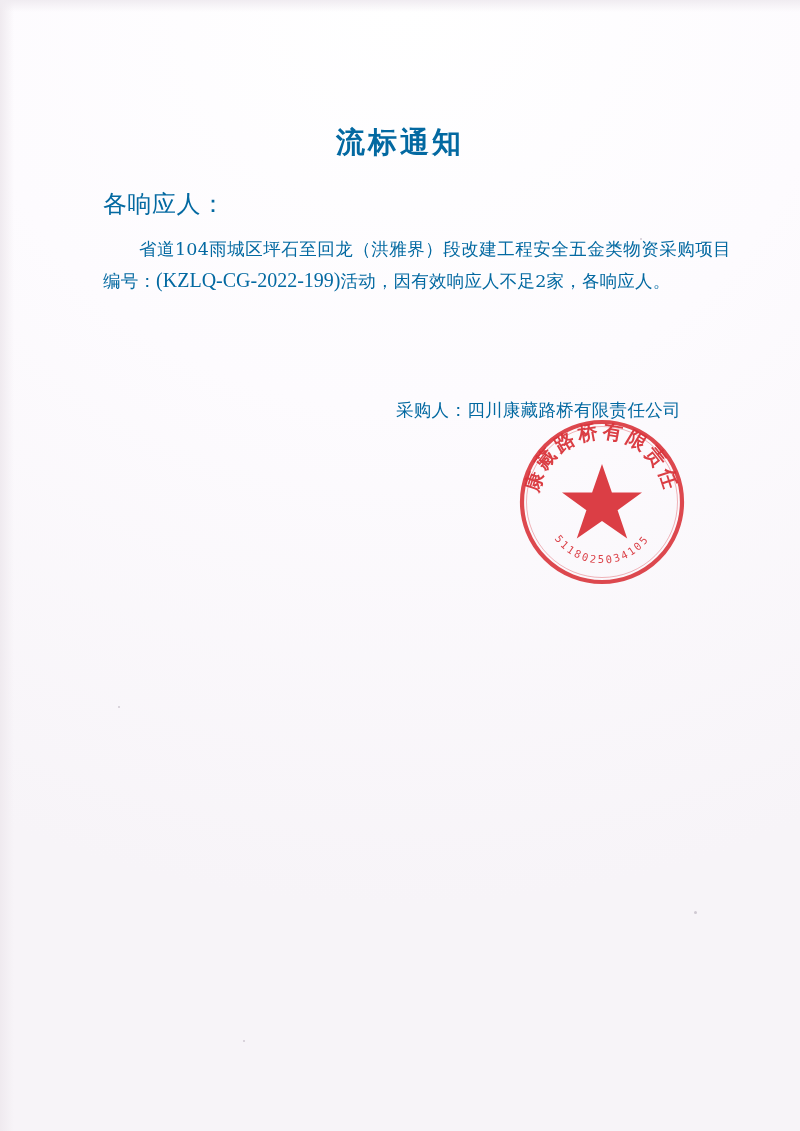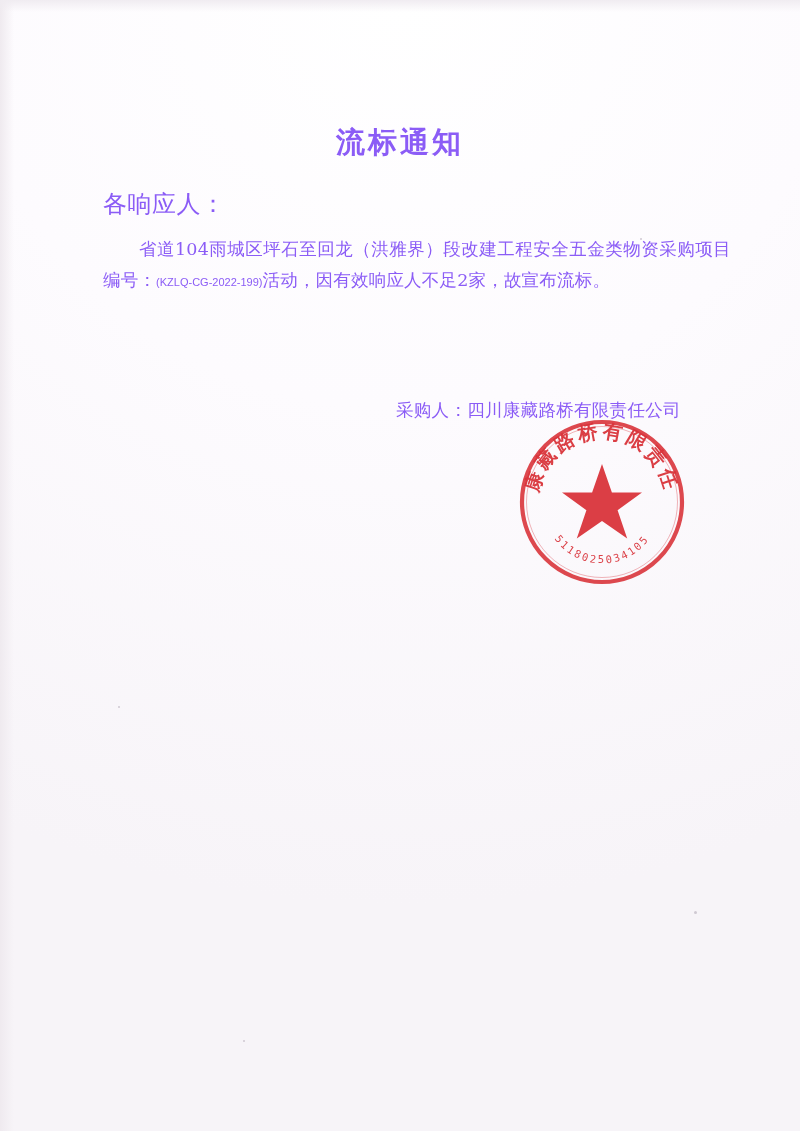--- a/index.html
+++ b/index.html
@@ -9,21 +9,21 @@
     background: #ffffff;
   }
   .page {
     position: relative;
     width: 800px;
     height: 1131px;
     margin: 0 auto;
     background: #fdfcfe;
     overflow: hidden;
     font-family: "DejaVu Serif", "Liberation Serif", serif;
-    color: #8b5cf6;
+    color: #0369a1;
   }
   
   .paper-tint {
     position: absolute;
     inset: 0;
     background:
       radial-gradient(120% 80% at 50% 0%, #ffffff 0%, #fdfbfe 45%, #f7f4f8 100%);
     pointer-events: none;
   }
   .scan-edge-left {
@@ -72,22 +72,22 @@
     top: 234px;
     left: 103px;
     width: 628px;
     font-size: 17.5px;
     line-height: 31px;
     text-align: justify;
     text-indent: 36px;
     letter-spacing: 0.2px;
   }
   .body-text .mono {
-    font-family: Liberation Sans, sans-serif;
-    font-size: 11px;
+    font-family: Liberation Serif, serif;
+    font-size: 20px;
     letter-spacing: 0;
   }
 
   .signature-block {
     position: absolute;
     top: 392px;
     left: 386px;
     font-size: 17.5px;
     line-height: 36px;
     letter-spacing: 0.3px;
@@ -136,21 +136,21 @@
   <div class="speck footer-speck-1"></div>
   <div class="speck footer-speck-2"></div>
   <div class="speck footer-speck-3"></div>
   <div class="speck footer-speck-4"></div>
 
   <h1 class="doc-title">流标通知</h1>
 
   <div class="salutation">各响应人：</div>
 
   <div class="body-text">
-    <span>省道104雨城区坪石至回龙（洪雅界）段改建工程安全五金类物资采购项目编号：</span><span class="mono">(KZLQ-CG-2022-199)</span><span>活动，因有效响应人不足2家，故宣布流标。</span>
+    <span>省道104雨城区坪石至回龙（洪雅界）段改建工程安全五金类物资采购项目编号：</span><span class="mono">(KZLQ-CG-2022-199)</span><span>活动，因有效响应人不足2家，各响应人。</span>
   </div>
 
   <div class="signature-block">
     <div class="sign-line">
       <span>采购人：</span><span>四川康藏路桥有限责任公司</span>
     </div>
   </div>
 
 
   <div class="seal">

